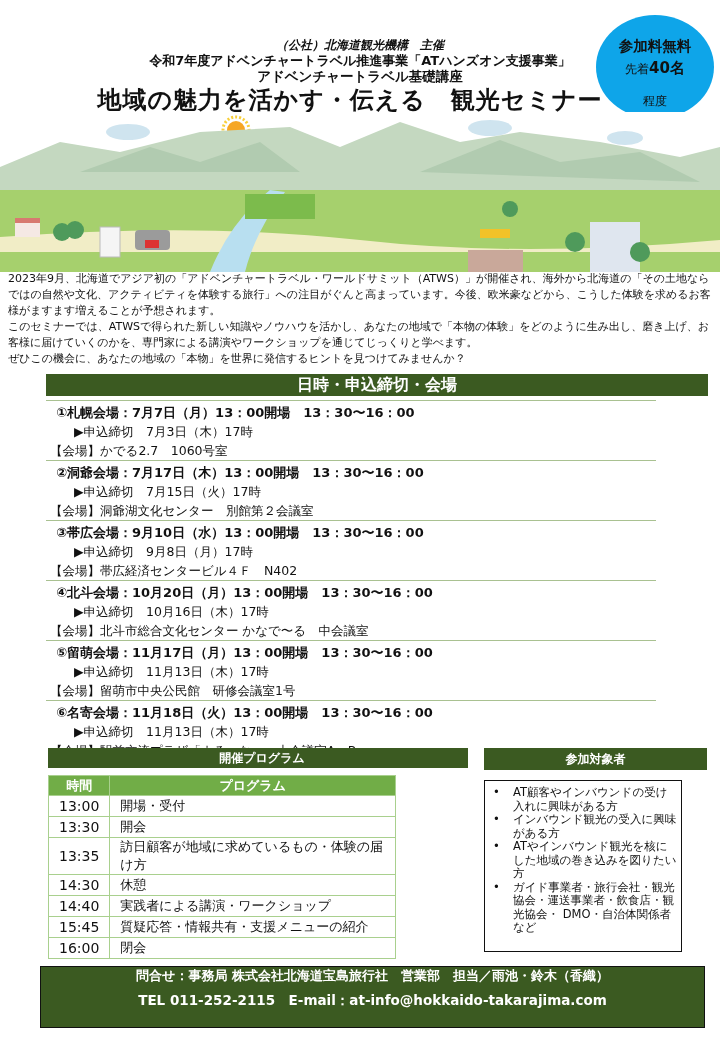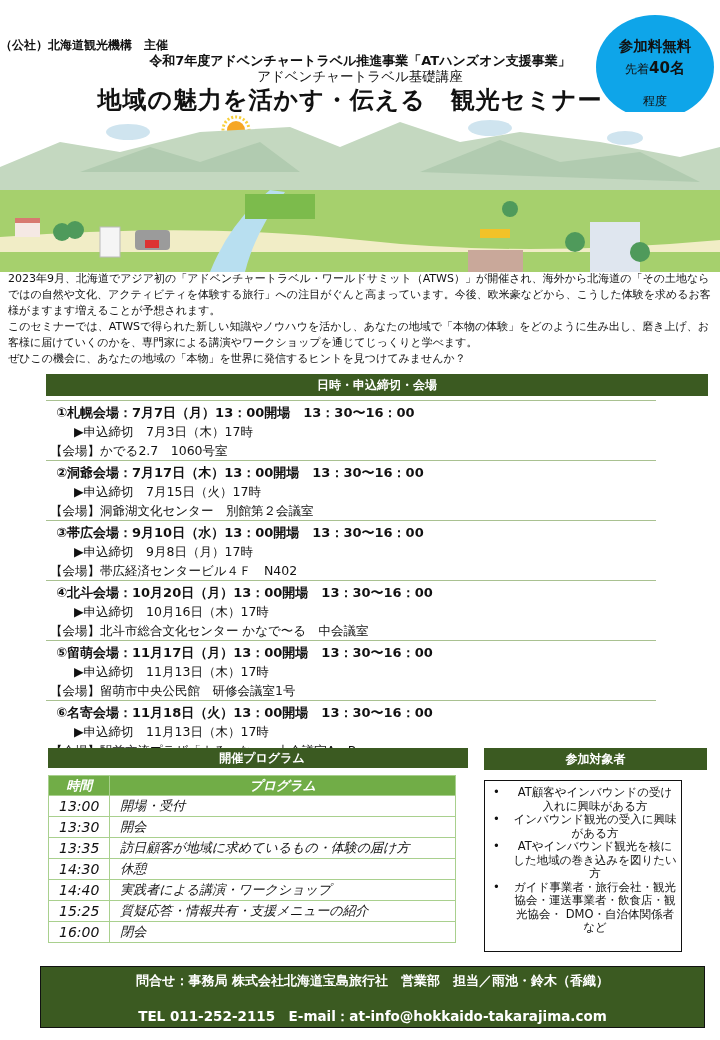--- a/index.html
+++ b/index.html
@@ -1,51 +1,51 @@
 <!DOCTYPE html>
 <html><head>
 <meta charset="utf-8">
 <style>
   * { box-sizing: border-box; margin: 0; padding: 0; }
   body { width: 720px; height: 1040px; background: #ffffff; font-family: "DejaVu Sans", sans-serif; color: #111; position: relative; overflow: hidden; }
-  .organizer { position: absolute; top: 37px; left: 0; width: 720px; font-size: 12px; font-weight: bold; }
+  .organizer { position: absolute; top: 37px; left: 0; width: 720px; text-align: center; font-size: 12px; font-weight: bold; font-style: italic; }
   .project { position: absolute; top: 52px; left: 0; width: 720px; text-align: center; font-size: 13px; font-weight: bold; }
-  .course { position: absolute; top: 68px; left: 0; width: 720px; text-align: center; font-size: 13.5px; font-weight: normal; }
+  .course { position: absolute; top: 68px; left: 0; width: 720px; text-align: center; font-size: 13.5px; font-weight: bold; }
   .title { position: absolute; top: 84px; left: 40px; width: 620px; text-align: center; font-size: 24px; font-weight: bold; letter-spacing: 1px; }
   .badge { position: absolute; left: 596px; top: 15px; width: 118px; height: 104px; border-radius: 50%; background: #0ea5e9; text-align: center; }
   .badge .l1 { position: absolute; top: 22px; left: 0; width: 100%; font-size: 14.5px; font-weight: bold; }
   .badge .l2 { position: absolute; top: 44px; left: 0; width: 100%; font-size: 12px; }
   .badge .l2 b { font-size: 15px; }
   .badge .l3 { position: absolute; top: 78px; left: 0; width: 100%; font-size: 12px; }
 
   .scene { position: absolute; left: 0; top: 112px; width: 720px; height: 160px; overflow: hidden; }
   .intro { position: absolute; top: 271px; left: 8px; width: 705px; font-size: 11px; line-height: 16px; }
 
   .bar { background: #3b5a21; color: #fff; font-weight: bold; text-align: center; }
-  .schedule-bar { position: absolute; left: 46px; top: 374px; width: 662px; height: 22px; font-size: 12px; line-height: 22px; }
+  .schedule-bar { position: absolute; left: 46px; top: 374px; width: 662px; height: 22px; font-size: 16px; line-height: 22px; }
   .venues { position: absolute; left: 46px; top: 400px; width: 610px; }
   .venue { border-top: 1.5px solid #a9c191; padding: 2px 0 0 10px; }
   .venue .head { font-size: 13px; font-weight: bold; line-height: 19px; }
   .venue .deadline { font-size: 12.5px; line-height: 19px; padding-left: 18px; }
   .venue .place { font-size: 12.5px; line-height: 19px; margin-left: -6px; }
 
   .prog-bar { position: absolute; left: 48px; top: 748px; width: 420px; height: 20px; font-size: 12px; line-height: 20px; padding-left: 8px; }
-  table.prog { position: absolute; left: 48px; top: 775px; width: 408px; border-collapse: collapse; font-size: 13px; font-style: italic; }
+  table.prog { position: absolute; left: 48px; top: 775px; width: 348px; border-collapse: collapse; font-size: 13px; }
   table.prog th { background: #71ad47; color: #fff; font-weight: bold; height: 20px; border: 1.5px solid #a9d08e; font-size: 13px; }
   table.prog td { border: 1.5px solid #a9d08e; height: 21px; padding: 0 10px; }
   table.prog td.time { width: 55px; text-align: right; font-size: 14px; }
 
   .target-bar { position: absolute; left: 484px; top: 748px; width: 223px; height: 22px; font-size: 12px; line-height: 22px; }
-  .target-box { position: absolute; left: 484px; top: 780px; width: 198px; height: 172px; border: 1.5px solid #111; padding: 5px 4px 0 8px; font-size: 11.5px; line-height: 13.5px; text-align: center; }
+  .target-box { position: absolute; left: 484px; top: 780px; width: 198px; height: 172px; border: 1.5px solid #111; padding: 5px 4px 0 8px; font-size: 11.5px; line-height: 13.5px; }
   .target-box li { list-style: none; position: relative; padding-left: 20px; }
   .target-box li::before { content: "•"; position: absolute; left: 0; }
 
   .contact { position: absolute; left: 40px; top: 966px; width: 665px; height: 62px; background: #3b5a21; border: 1.5px solid #111; color: #fff; text-align: center; }
-  .contact .c1 { font-size: 13px; font-weight: bold; margin-top: 5px; }
-  .contact .c2 { font-size: 13.5px; font-weight: bold; margin-top: 18px; }
+  .contact .c1 { font-size: 13px; font-weight: bold; }
+  .contact .c2 { font-size: 13.5px; font-weight: bold; margin-top: 7px; }
   .contact .c3 { font-size: 10px; margin-top: 1px; }
 </style>
 </head>
 <body>
 
 <div class="organizer">（公社）北海道観光機構　主催</div>
 <div class="project">令和7年度アドベンチャートラベル推進事業「ATハンズオン支援事業」</div>
 <div class="course">アドベンチャートラベル基礎講座</div>
 <div class="title">地域の魅力を活かす・伝える　観光セミナー</div>
 
@@ -150,21 +150,21 @@
       </tr>
     <tr>
         <td class="time">14:30</td>
         <td>休憩</td>
       </tr>
     <tr>
         <td class="time">14:40</td>
         <td>実践者による講演・ワークショップ</td>
       </tr>
     <tr>
-        <td class="time">15:25</td>
+        <td class="time">15:45</td>
         <td>質疑応答・情報共有・支援メニューの紹介</td>
       </tr>
     <tr>
         <td class="time">16:00</td>
         <td>閉会</td>
       </tr>
   </tbody>
 </table>
 
 <div class="bar target-bar">参加対象者</div>

